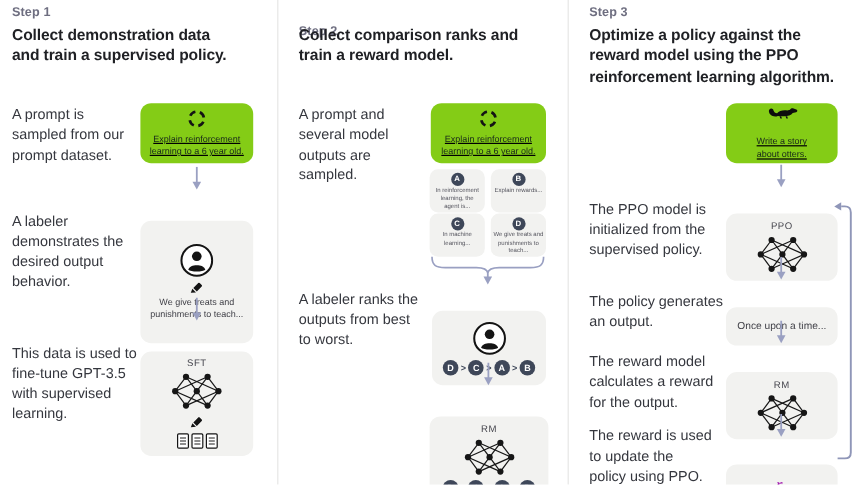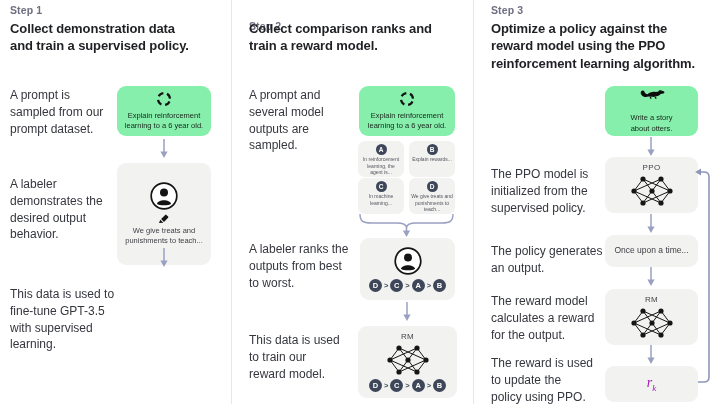--- a/index.html
+++ b/index.html
@@ -3,25 +3,25 @@
 <meta charset="utf-8">
 <style>
   html,body{margin:0;padding:0;background:#fff;}
   #stage{position:relative;width:720px;height:404px;background:#ffffff;overflow:hidden;
          font-family:"Liberation Sans",sans-serif;-webkit-font-smoothing:antialiased;}
   .abs{position:absolute;}
   .divider{position:absolute;top:0;bottom:0;width:1px;background:#e7e7e5;}
   .step-label{font-size:10.5px;color:#6e6e80;letter-spacing:.1px;font-weight:bold;}
   .title{font-size:13px;font-weight:700;color:#1f2024;line-height:1.33;letter-spacing:-.1px;white-space:pre-line;}
   .cap{font-size:12px;color:#35373e;line-height:1.4;white-space:pre-line;}
-  .gbox{background:#86efac;border-radius:9px;display:flex;flex-direction:column;
-        align-items:center;justify-content:center;gap:4px;text-align:center;}
+  .gbox{background:#84cc16;border-radius:9px;display:flex;flex-direction:column;
+        align-items:center;justify-content:center;gap:4px;text-align:center;text-decoration:underline;}
   .gcap{font-size:7.5px;color:#17261b;line-height:1.35;white-space:pre-line;}
   .box{background:#f2f2f0;border-radius:9px;display:flex;flex-direction:column;
-       align-items:center;justify-content:center;text-align:center;}
+       align-items:center;justify-content:center;text-align:center;margin-top:21px;}
   .mlabel{font-size:8px;color:#46464e;letter-spacing:.4px;}
   .bcap{font-size:7.5px;color:#3f3f46;line-height:1.35;white-space:pre-line;}
   .card{position:absolute;background:#f2f2f0;border-radius:7px;display:flex;flex-direction:column;
         align-items:center;padding-top:3px;gap:1px;}
   .cbadge{width:11px;height:11px;border-radius:50%;background:#3e4759;color:#fff;
           font-size:6.5px;font-weight:700;display:flex;align-items:center;justify-content:center;}
   .ccap{font-size:5px;color:#55555e;line-height:1.3;white-space:pre-line;text-align:center;}
   .rankrow{display:flex;align-items:center;gap:2px;}
   .badge{width:13px;height:13px;border-radius:50%;background:#3e4759;color:#fff;
          font-size:7.5px;font-weight:700;display:flex;align-items:center;justify-content:center;}
@@ -141,20 +141,32 @@
   </div>
 
   <svg class="abs" style="left:158px;top:248px" width="12" height="20">
       <use href="#down-arrow-def"></use>
     </svg>
 
   <div class="abs cap" style="left:10px;top:286px;width:110px">This data is used to
 fine-tune GPT-3.5
 with supervised
 learning.</div>
+  <div class="abs box" style="left:117px;top:272px;width:94px;height:87px;gap:3px">
+    <div class="mlabel">SFT</div>
+    <svg width="44" height="32">
+        <use href="#net-icon"></use>
+      </svg>
+    <svg width="12" height="12">
+        <use href="#pencil-icon-def"></use>
+      </svg>
+    <svg width="35" height="15">
+        <use href="#docs-icon-def"></use>
+      </svg>
+  </div>
 
   <div class="abs step-label" style="left:249px;top:20px">Step 2</div>
   <div class="abs title" style="left:249px;top:20px;width:220px">Collect comparison ranks and
 train a reward model.</div>
 
   <div class="abs cap" style="left:249px;top:87px;width:106px">A prompt and
 several model
 outputs are
 sampled.</div>
   <div class="abs gbox" style="left:359px;top:86px;width:96px;height:50px">
@@ -208,23 +220,20 @@
       <span class="badge">A</span>
       <span class="sep">&gt;</span>
       <span class="badge">B</span>
     </div>
   </div>
 
   <svg class="abs" style="left:401px;top:302px" width="12" height="20">
       <use href="#down-arrow-def"></use>
     </svg>
 
-  <div class="abs cap" style="left:249px;top:332px;width:108px">This data is used
-to train our
-reward model.</div>
   <div class="abs box" style="left:358px;top:326px;width:99px;height:72px;gap:3px">
     <div class="mlabel">RM</div>
     <svg width="44" height="32">
         <use href="#net-icon"></use>
       </svg>
     <div class="rankrow">
       <span class="badge">D</span>
       <span class="sep">&gt;</span>
       <span class="badge">C</span>
       <span class="sep">&gt;</span>

